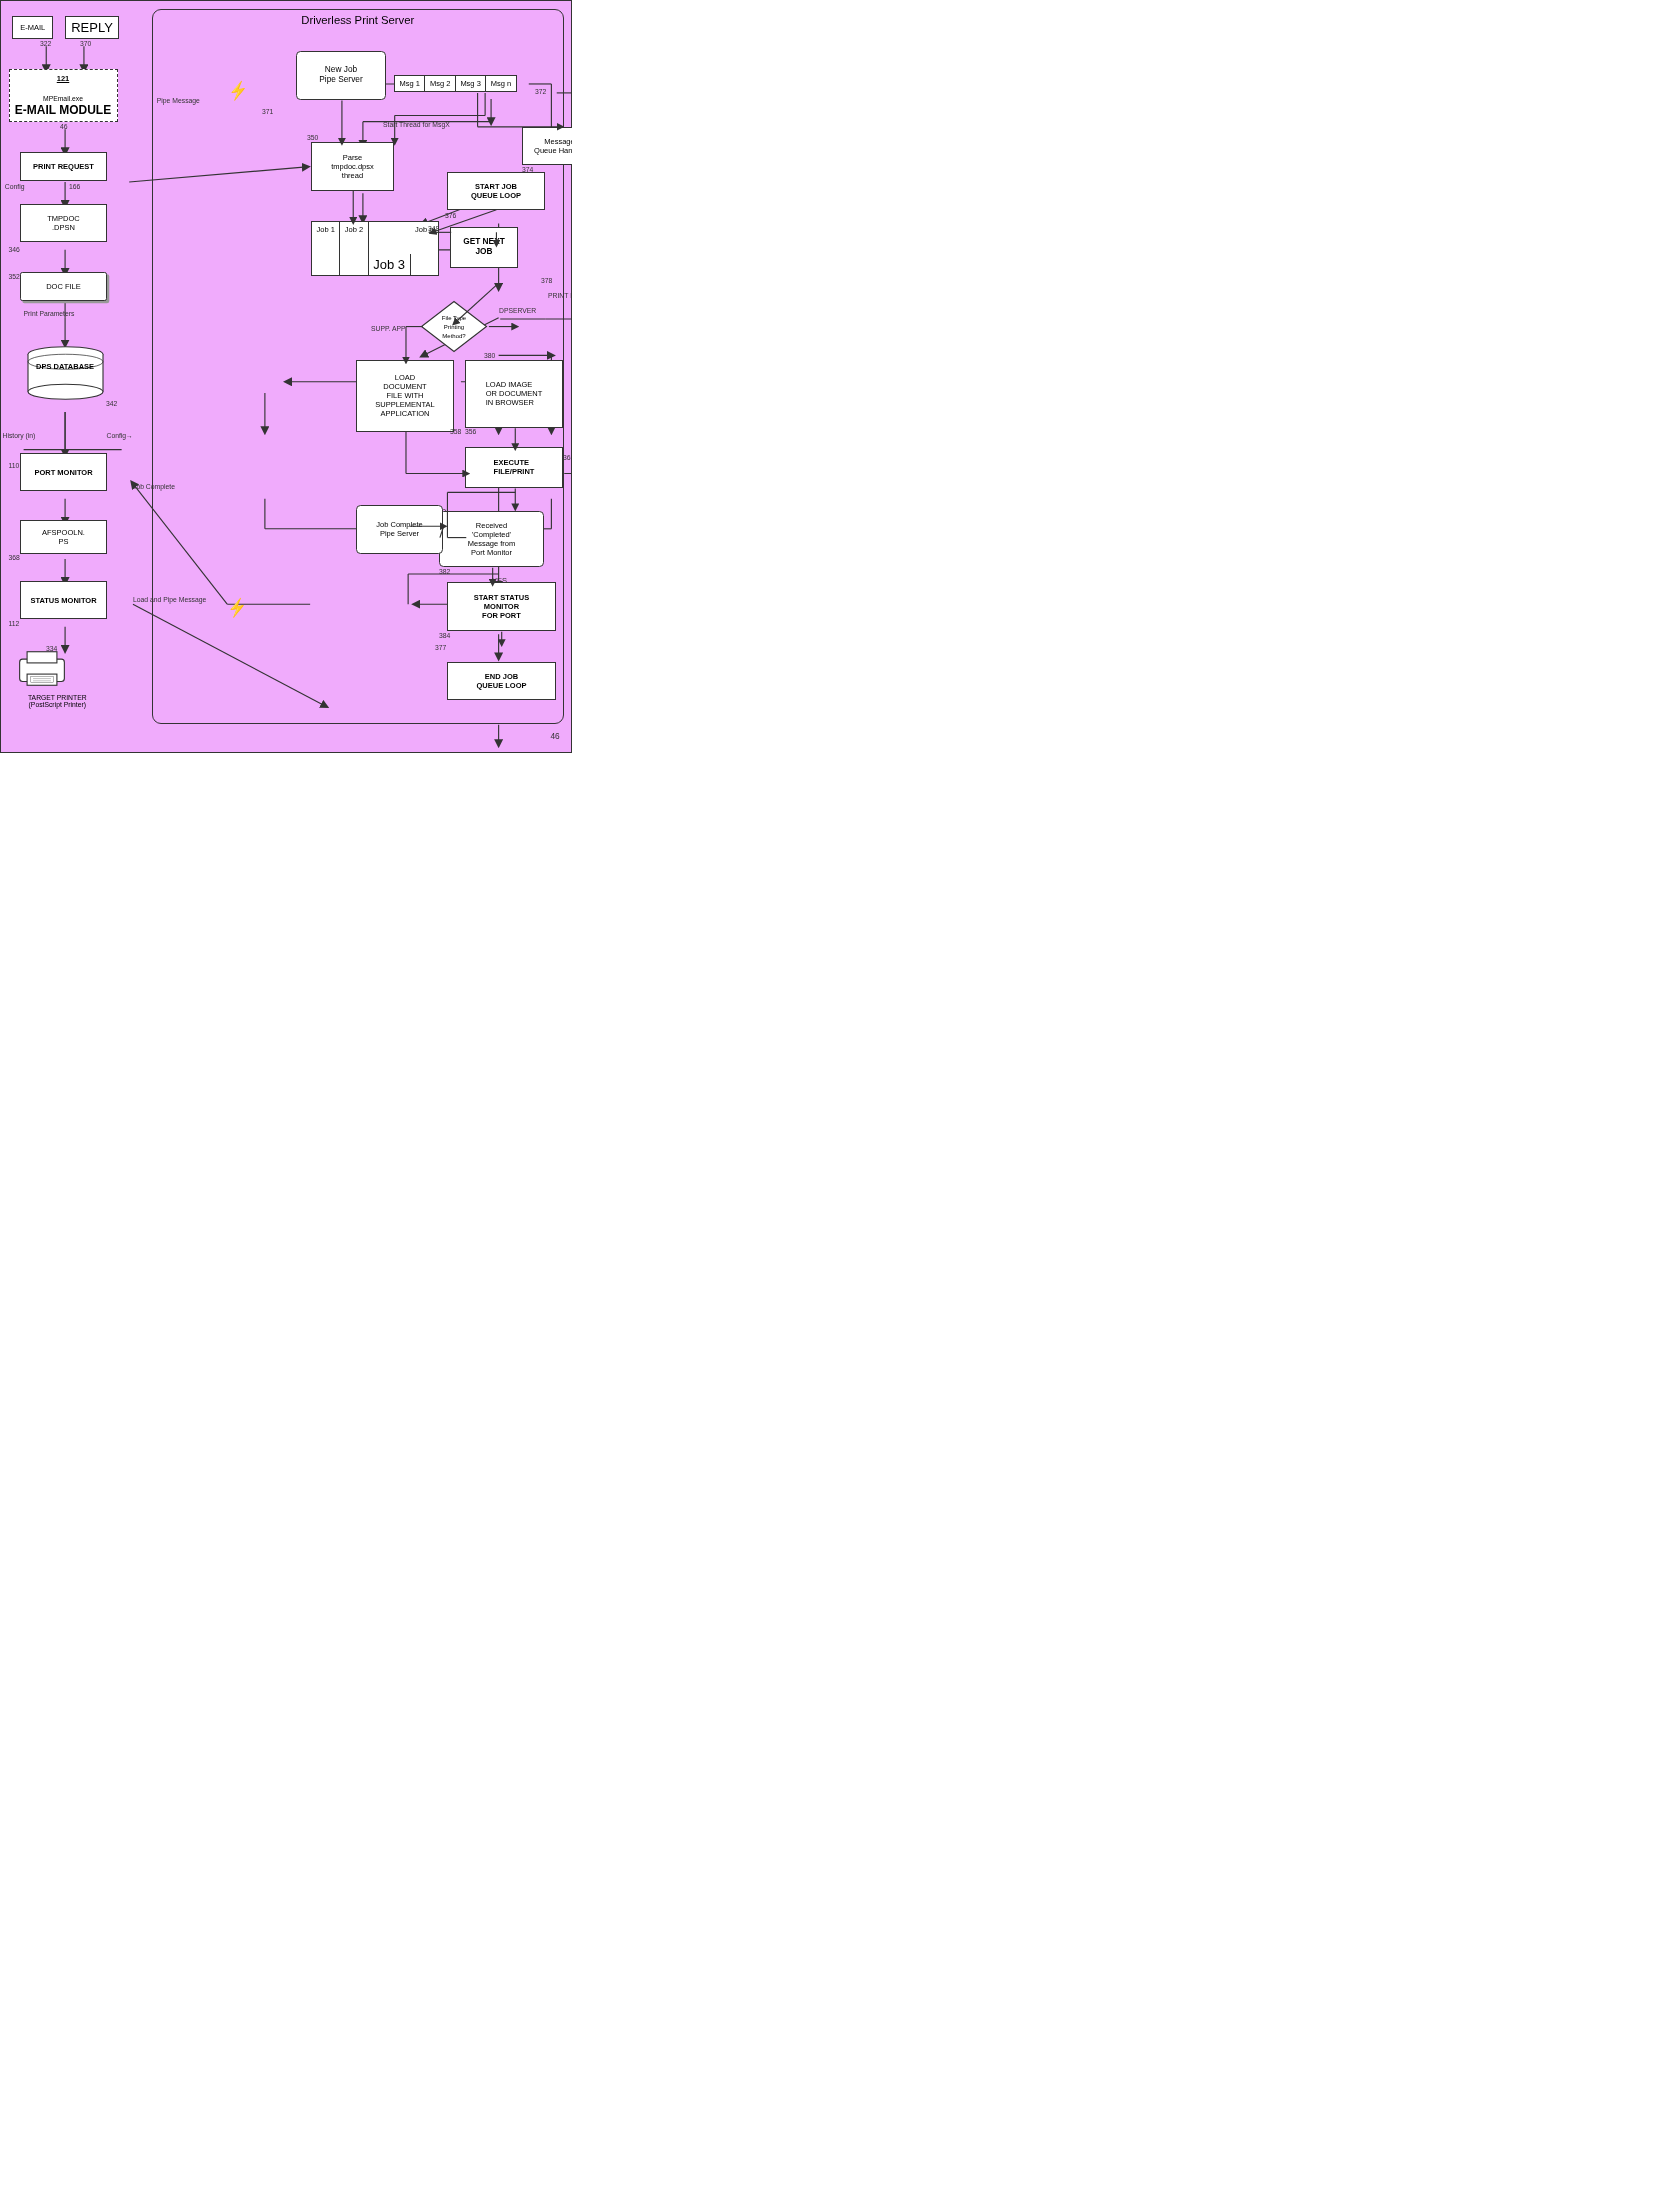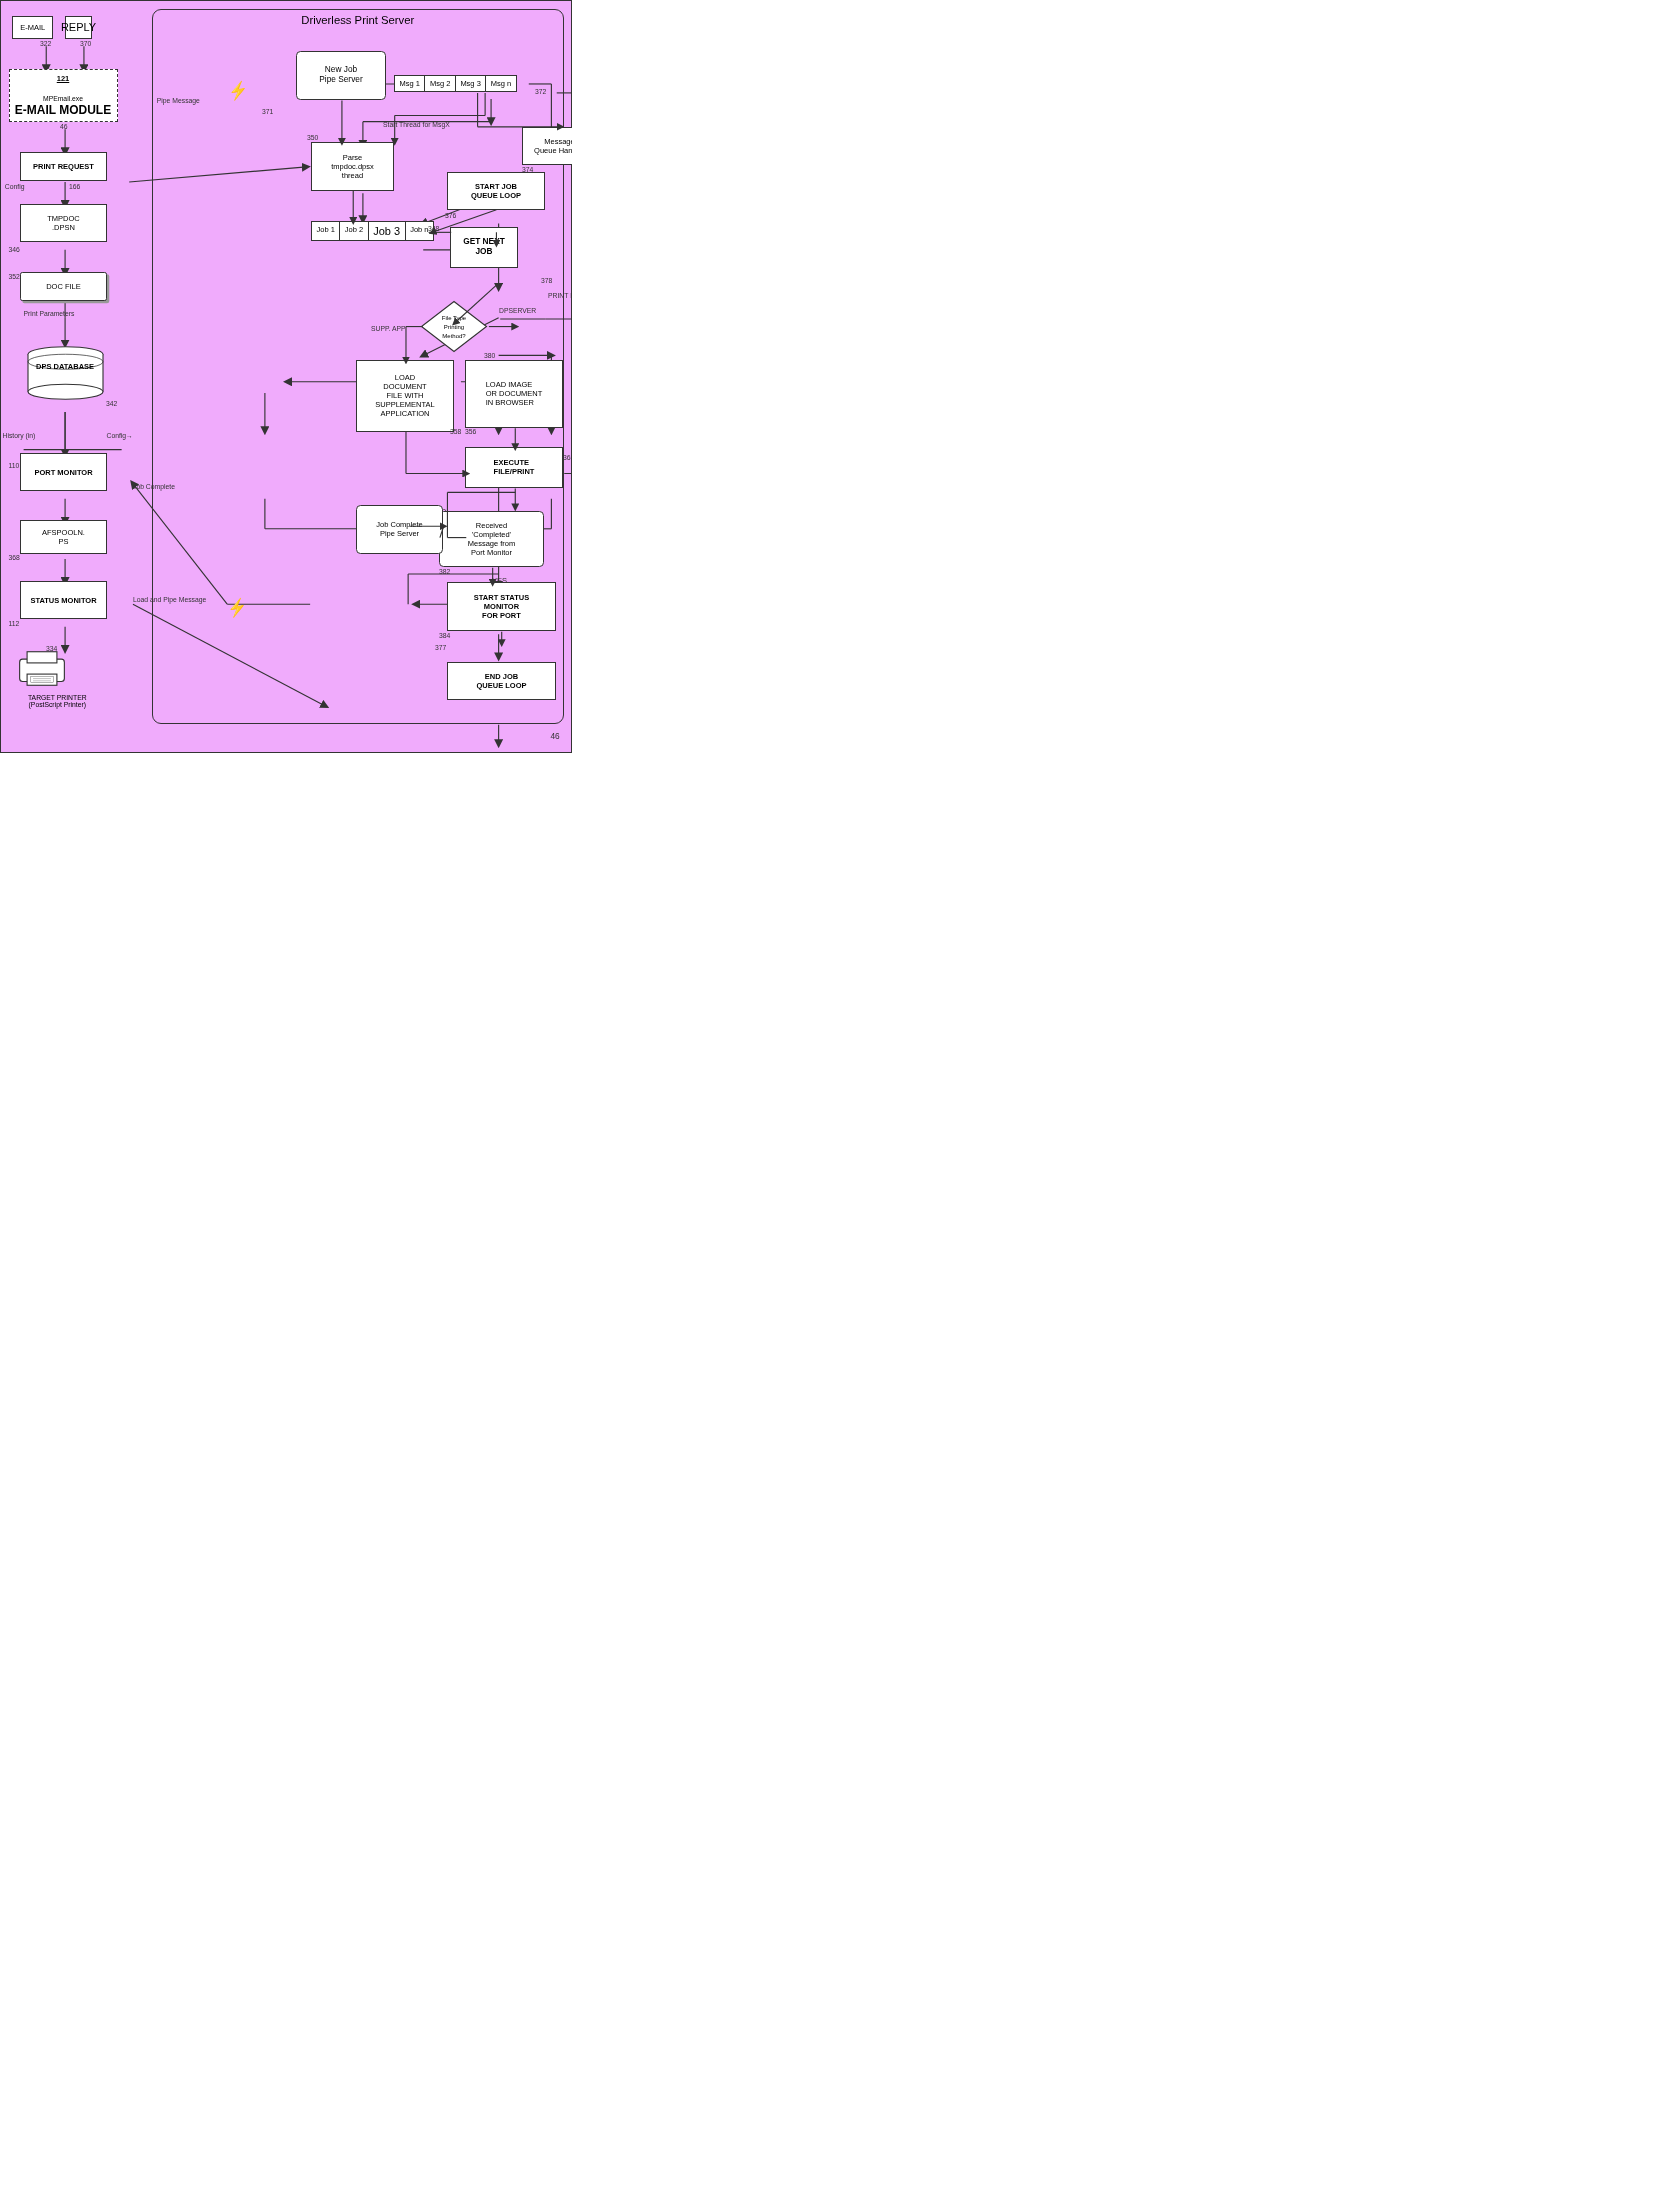--- a/index.html
+++ b/index.html
@@ -182,21 +182,21 @@
       <marker id="arr" markerWidth="8" markerHeight="8" refX="4" refY="4" orient="auto">
         <path d="M0,0 L0,8 L8,4 z" fill="#333"></path>
       </marker>
     </defs>
   </svg>
 
   <div class="box" style="left:11.3px; top:15px; width:41px; height:22.6px; font-size:7.5px;">
     <span>E-MAIL</span>
   </div>
 
-  <div class="box" style="left:64px; top:15px; width:27px; height:22.6px; font-size:11px;">
+  <div class="box" style="left:64px; top:15px; width:54px; height:22.6px; font-size:13px;">
     <span>REPLY</span>
   </div>
 
   <span class="ref-num" style="left:39px; top:39px;">322</span>
   <span class="ref-num" style="left:79px; top:39px;">370</span>
 
   <div class="box box-dashed" style="left:7.5px; top:68px; width:109px; height:53px; flex-direction:column;">
     <div style="text-decoration:underline; font-size:7.5px; font-weight:bold; margin-bottom:12px;">121</div>
     <div style="font-size:6.8px;">MPEmail.exe</div>
     <div style="font-size:12px; font-weight:bold;">E-MAIL MODULE</div>
@@ -319,21 +319,21 @@
 
     <div class="box" style="left:294px; top:162px; width:98px; height:38px; font-size:7.5px; font-weight:bold;">
       <span style="white-space:pre-line; text-align:center;">START JOB
 QUEUE LOOP</span>
     </div>
     <span class="ref-num" style="left:292px; top:202px;">376</span>
 
     <div style="position:absolute; left:158px; top:211px; display:flex; border:1.1px solid #333; background:#fff;">
       <div style="padding:3px 4.5px; border-right:0.8px solid #333; font-size:7.5px;">Job 1</div>
       <div style="padding:3px 4.5px; border-right:0.8px solid #333; font-size:7.5px;">Job 2</div>
-      <div style="padding:3px 4.5px; border-right:0.8px solid #333; font-size:11px;">Job 3</div>
+      <div style="padding:3px 4.5px; border-right:0.8px solid #333; font-size:13px;margin-top:32px;">Job 3</div>
       <div style="padding:3px 4.5px; font-size:7.5px;">Job n</div>
     </div>
     <span class="ref-num" style="left:275px; top:215px;">348</span>
 
     <div class="box" style="left:297px; top:217px; width:68px; height:41px; font-size:8.3px; font-weight:bold;">
       <span style="white-space:pre-line; text-align:center;">GET NEXT
 JOB</span>
     </div>
     <span class="ref-num" style="left:388px; top:267px;">378</span>
 

